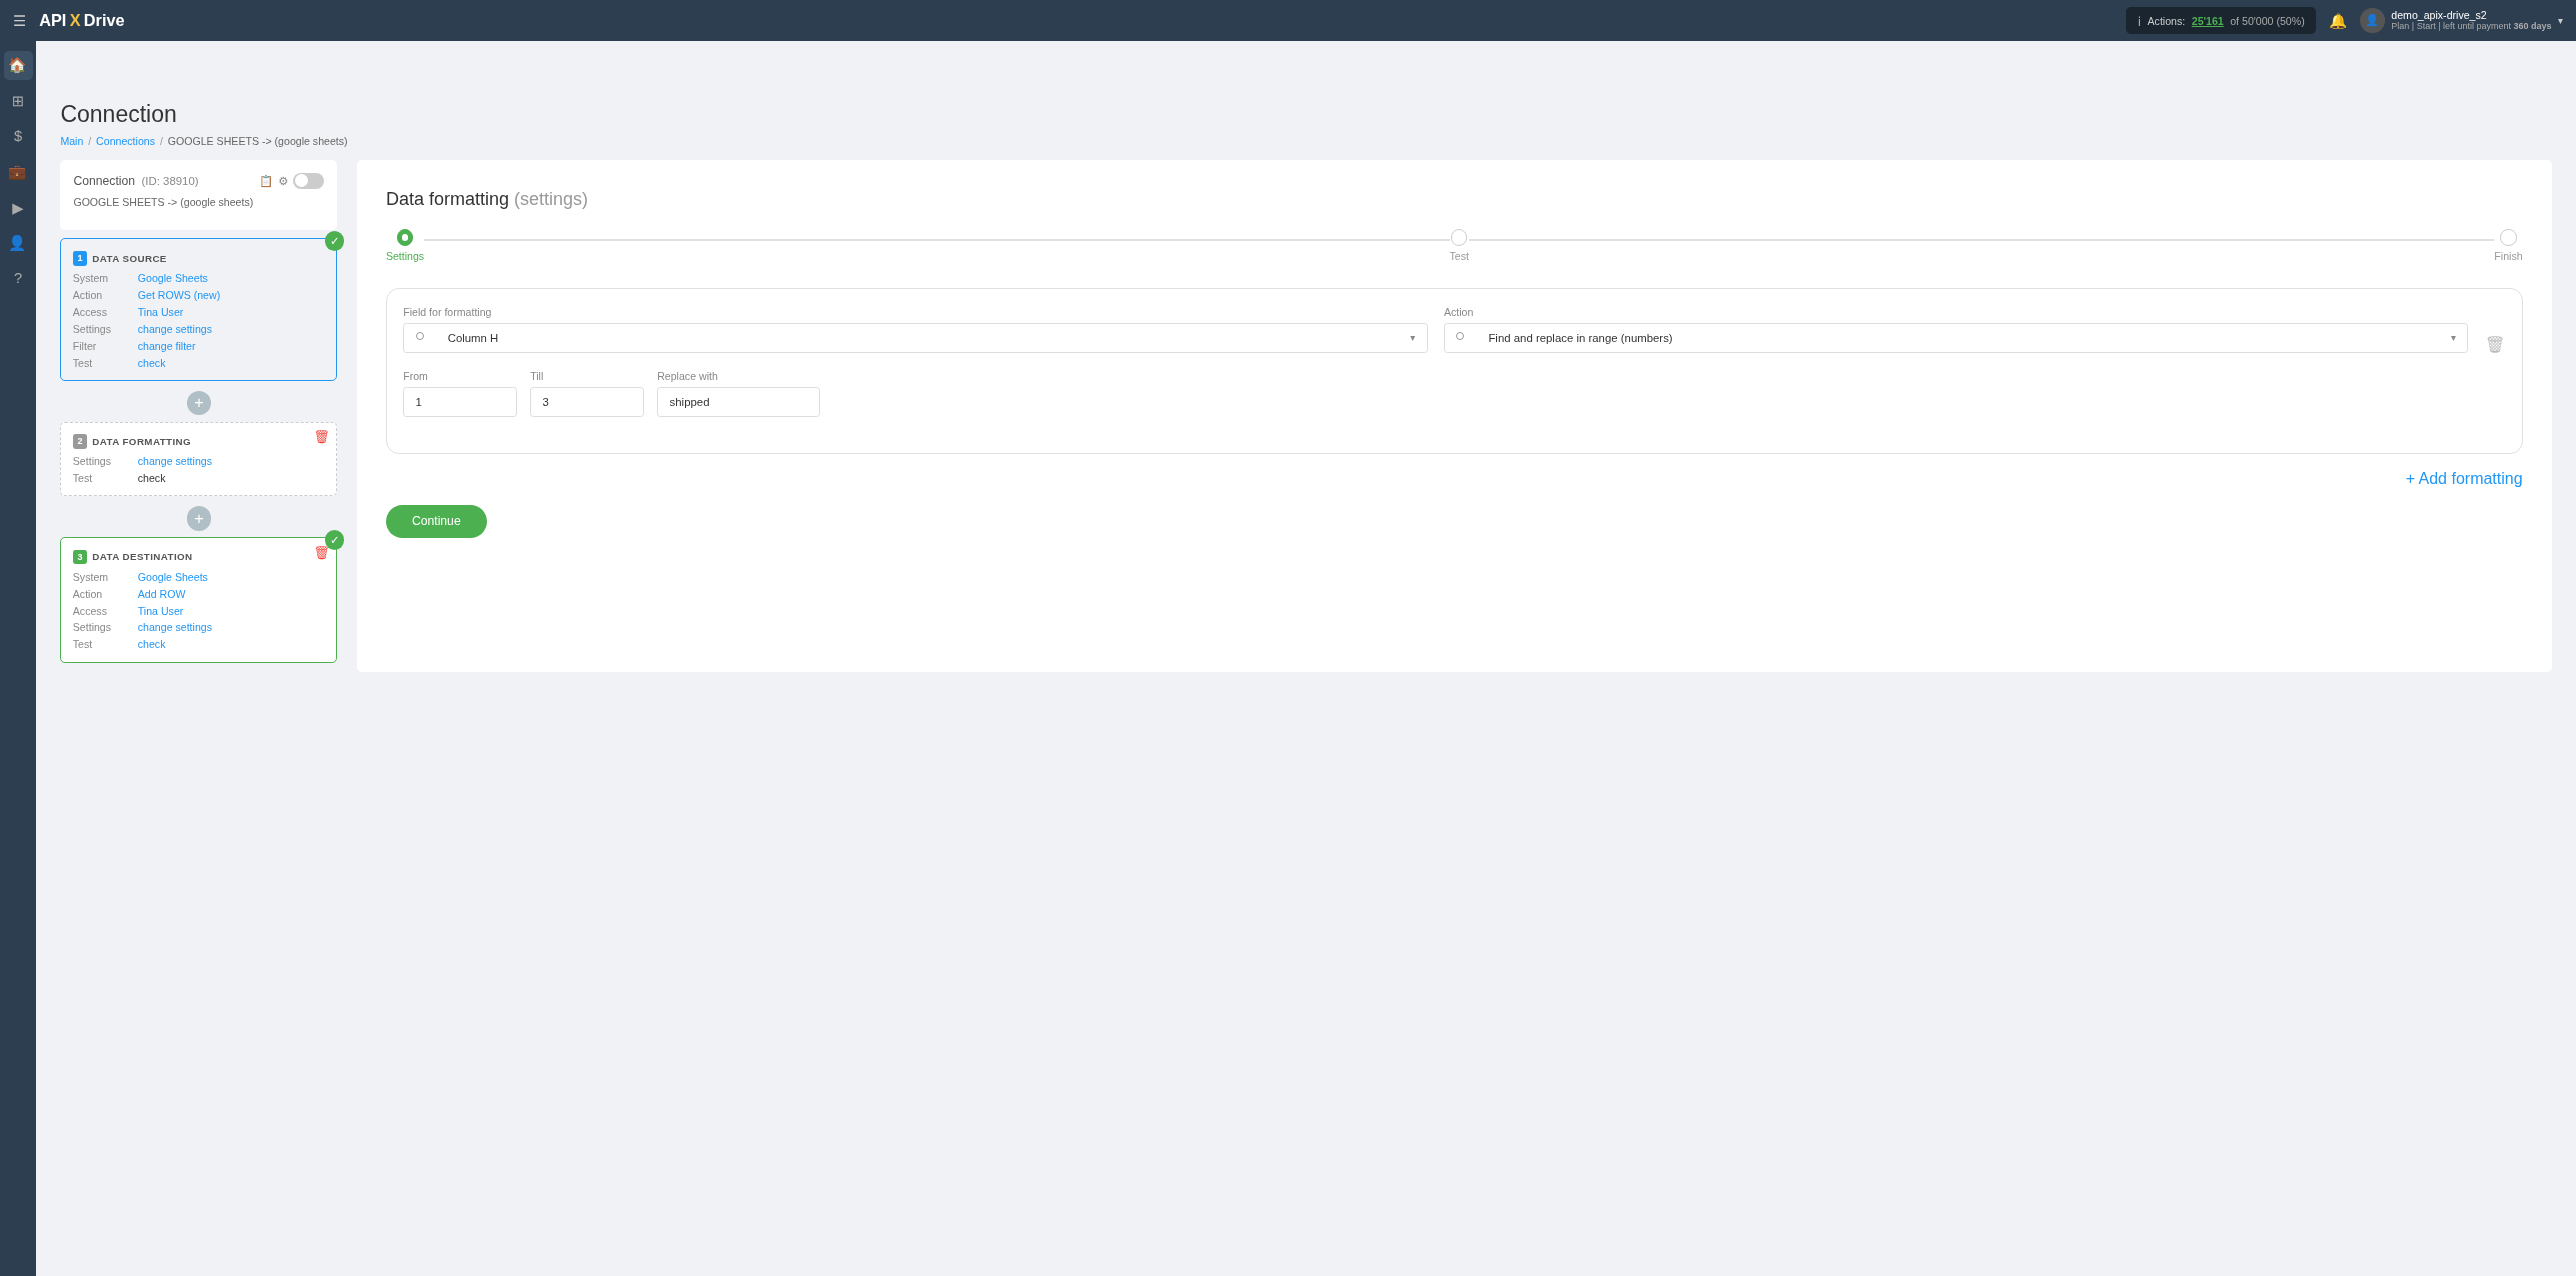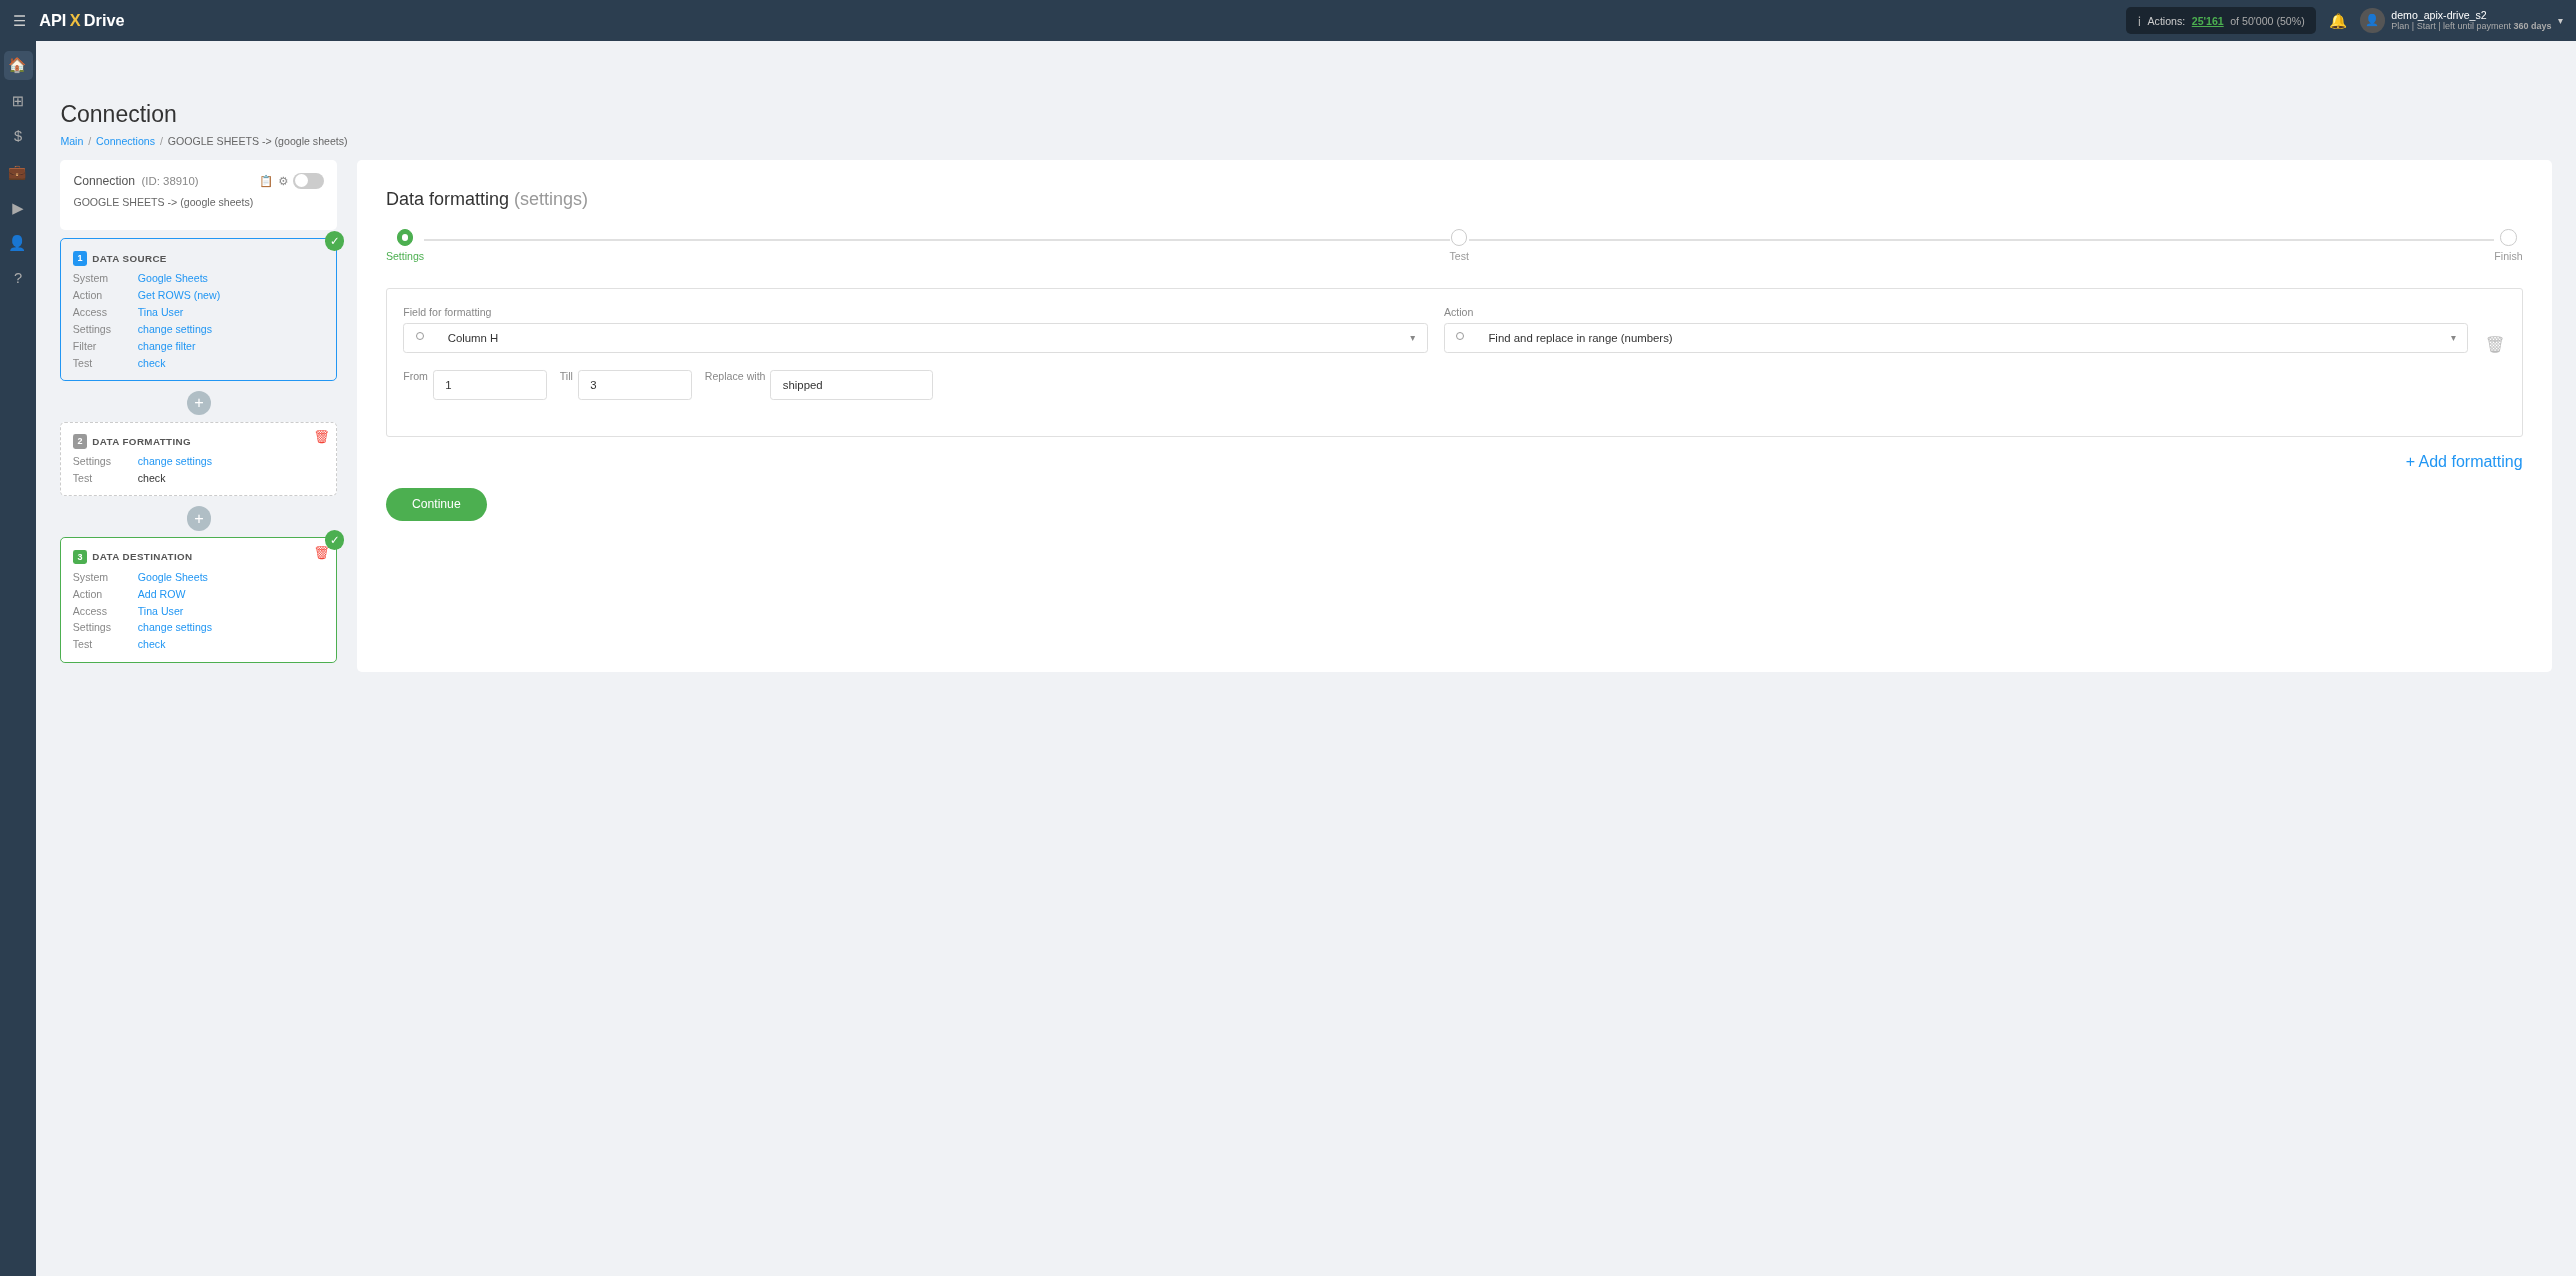--- a/index.html
+++ b/index.html
@@ -143,21 +143,21 @@
     .form-select {
       display: flex; align-items: flex-start; border: 0.8px solid #ddd; border-radius: 3.3px;
       padding: 8.1px 11.4px; background: #fff; cursor: pointer; gap: 24px; min-width: 163px;
     }
     .form-select-text { flex: 1; color: #333; font-size: 11.4px; }
     .form-select-icon { color: #888; font-size: 9.8px; }
     .select-dot { width: 8.1px; height: 8.1px; border-radius: 50%; border: 1.6px solid #999; flex-shrink: 0; }
     .delete-btn { color: #bbb; font-size: 16.3px; cursor: pointer; margin-top: 29px; }
 
     .sub-form-row { display: flex; gap: 13px; margin-bottom: 19.5px; align-items: flex-start; }
-    .form-input-group { display: flex; flex-direction: row; gap: 4.9px; }
+    .form-input-group { display: flex; flex-direction: column; gap: 4.9px; }
     .form-input {
       border: 0.8px solid #ddd; border-radius: 3.3px; padding: 8.1px 11.4px;
       font-size: 11.4px; color: #333; outline: none; width: 114px;
     }
     .form-input.wide { width: 163px; }
 
     
     .add-formatting-btn {
       color: #2196f3; font-size: 16px; cursor: pointer;
       display: flex; align-items: flex-end; gap: 3.3px;
@@ -346,21 +346,21 @@
             <span class="step-label">Test</span>
           </div>
           <div class="step-line"></div>
           <div class="step">
             <div class="step-circle"></div>
             <span class="step-label">Finish</span>
           </div>
         </div>
 
         
-        <div style="border:0.8px solid #e0e0e0; border-radius:3px; padding:16.3px; margin-bottom:16.3px;">
+        <div style="border:0.8px solid #e0e0e0; border-radius:13px; padding:16.3px; margin-bottom:16.3px;">
           <div class="form-row">
 
             <div class="form-group" style="flex:1;">
               <label class="form-label">Field for formatting</label>
               <div class="form-select" style="flex:1;">
                 <span class="select-dot"></span>
                 <span class="form-select-text">Column H</span>
                 <span class="form-select-icon">▾</span>
               </div>
             </div>

